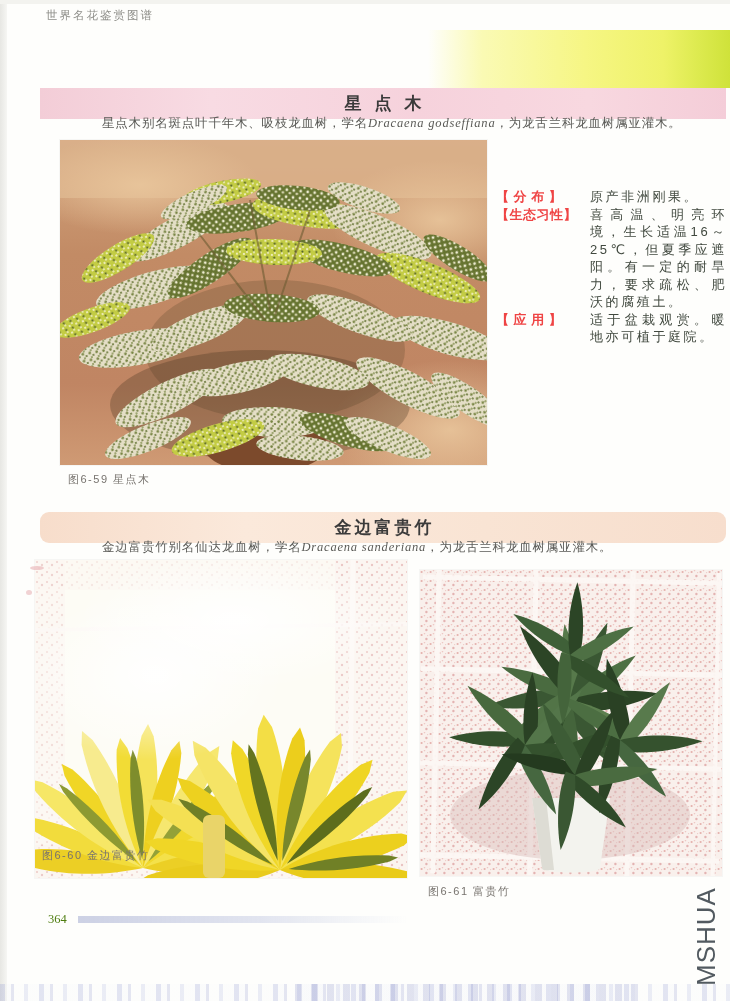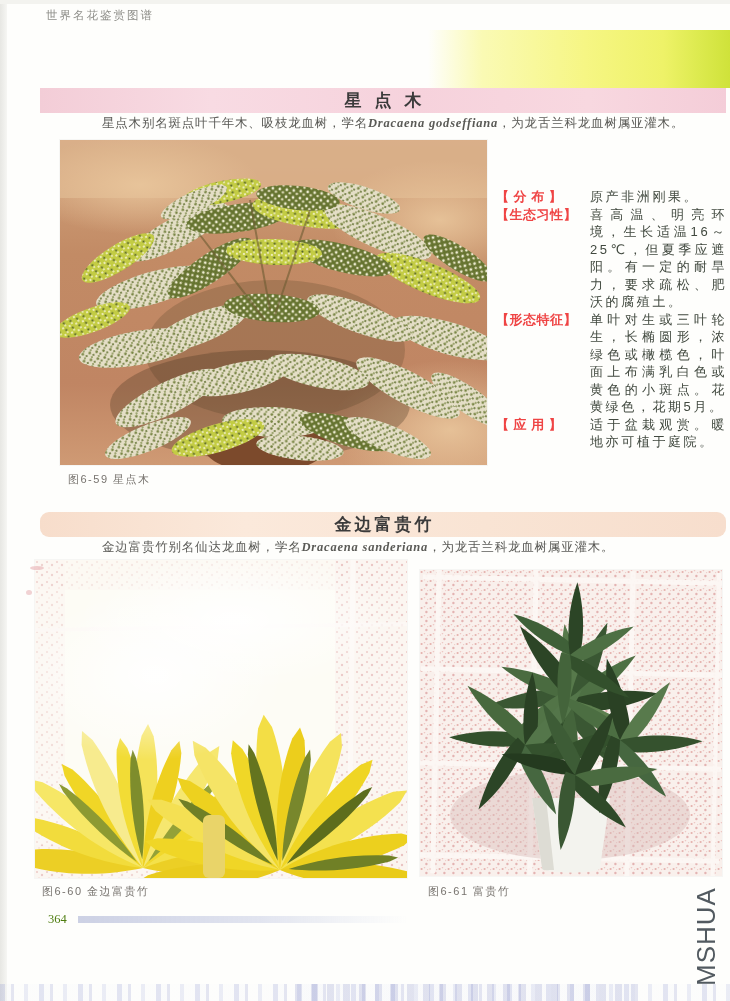--- a/index.html
+++ b/index.html
@@ -11,42 +11,42 @@
   
   .scan-edge-left{position:absolute;left:0;top:0;width:7px;height:1001px;background:linear-gradient(90deg,#e7e7e3,#f6f6f3);}
   .scan-edge-top{position:absolute;left:0;top:0;width:730px;height:4px;background:#f3f3ef;}
 
   .book-header{position:absolute;left:46px;top:8px;font-size:11.5px;color:#8d8d88;letter-spacing:2px;}
 
   .yellow-band{position:absolute;left:428px;top:30px;width:302px;height:58px;
     background:linear-gradient(90deg,rgba(252,252,210,0) 0%, #fafab4 18%, #f6f684 52%, #eef268 78%, #dcea4e 90%, #cfe23a 100%);}
 
   
-  .title-band{position:absolute;left:40px;width:686px;height:25px;display:flex;align-items:center;justify-content:center;}
+  .title-band{position:absolute;left:40px;width:686px;height:31px;display:flex;align-items:center;justify-content:center;}
   .title-band.s1{top:88px;background:linear-gradient(90deg,#f3cdd7 0%,#f8dbe3 25%,#f6d2dc 55%,#f8d8e0 80%,#f4cdd8 100%);}
   .title-band.s2{top:512px;background:linear-gradient(90deg,#f7ddcb 0%,#fbe9db 30%,#f9e4d4 65%,#f7decd 100%);border-radius:9px;}
   .section-title{font-size:17px;font-weight:bold;color:#3b3b3b;}
   .section-title.sp1{letter-spacing:13px;text-indent:13px;}
   .section-title.sp2{letter-spacing:3px;text-indent:3px;}
 
   .intro{position:absolute;left:40px;width:660px;font-size:12.5px;color:#5a5a56;letter-spacing:0.8px;line-height:18px;}
   .intro.s1{top:114px;padding-left:62px;}
   .intro.s2{top:538px;padding-left:62px;}
-  .latin{font-style:italic;font-family:"Liberation Serif","DejaVu Serif",serif;font-weight:bold;}
+  .latin{font-style:italic;font-family:"Liberation Serif","DejaVu Serif",serif;}
 
   
   .photo{position:absolute;box-shadow:0 0 0 1px rgba(0,0,0,0.03);}
   .photo1{left:60px;top:140px;width:427px;height:325px;}
   .photo2{left:35px;top:560px;width:372px;height:318px;}
   .photo3{left:420px;top:570px;width:302px;height:306px;}
   .photo svg{display:block;}
 
   .caption{position:absolute;font-size:11px;color:#77736e;letter-spacing:1.5px;}
   .cap1{left:68px;top:472px;}
-  .cap2{left:42px;top:884px;}
+  .cap2{left:42px;top:848px;}
   .cap3{left:428px;top:884px;}
 
   
   .attr-col{position:absolute;left:496px;top:188px;width:231px;}
   .attr-item{position:relative;padding-left:94px;margin:0 0 0 0;}
   .attr-label{position:absolute;left:0;top:0;font-size:13px;font-weight:bold;color:#ef4444;letter-spacing:0.5px;white-space:nowrap;line-height:17.5px;}
   .attr-text{font-size:13px;color:#41493f;letter-spacing:2.6px;line-height:17.5px;text-align:justify;text-justify:inter-character;}
 
   
   .page-number{position:absolute;left:48px;top:912px;font-size:12.5px;color:#4d7c0f;font-family:"Liberation Serif","DejaVu Serif",serif;}
@@ -163,24 +163,20 @@
   <div class="attr-col">
     <div class="attr-item">
       <span class="attr-label">【 分  布 】</span>
       <div class="attr-text">原产非洲刚果。</div>
     </div>
     <div class="attr-item">
       <span class="attr-label">【生态习性】</span>
       <div class="attr-text">喜高温、明亮环境，生长适温16～25℃，但夏季应遮阳。有一定的耐旱力，要求疏松、肥沃的腐殖土。</div>
     </div>
     <div class="attr-item">
-      <span class="attr-label">【形态特征】</span>
-      <div class="attr-text">单叶对生或三叶轮生，长椭圆形，浓绿色或橄榄色，叶面上布满乳白色或黄色的小斑点。花黄绿色，花期5月。</div>
-    </div>
-    <div class="attr-item">
       <span class="attr-label">【 应  用 】</span>
       <div class="attr-text">适于盆栽观赏。暖地亦可植于庭院。</div>
     </div>
   </div>
 
   <div class="title-band s2">
     <span class="section-title sp2">金边富贵竹</span>
   </div>
   <div class="intro s2"><span>金边富贵竹别名仙达龙血树，学名</span><span class="latin">Dracaena sanderiana</span><span>，为龙舌兰科龙血树属亚灌木。</span></div>
 

